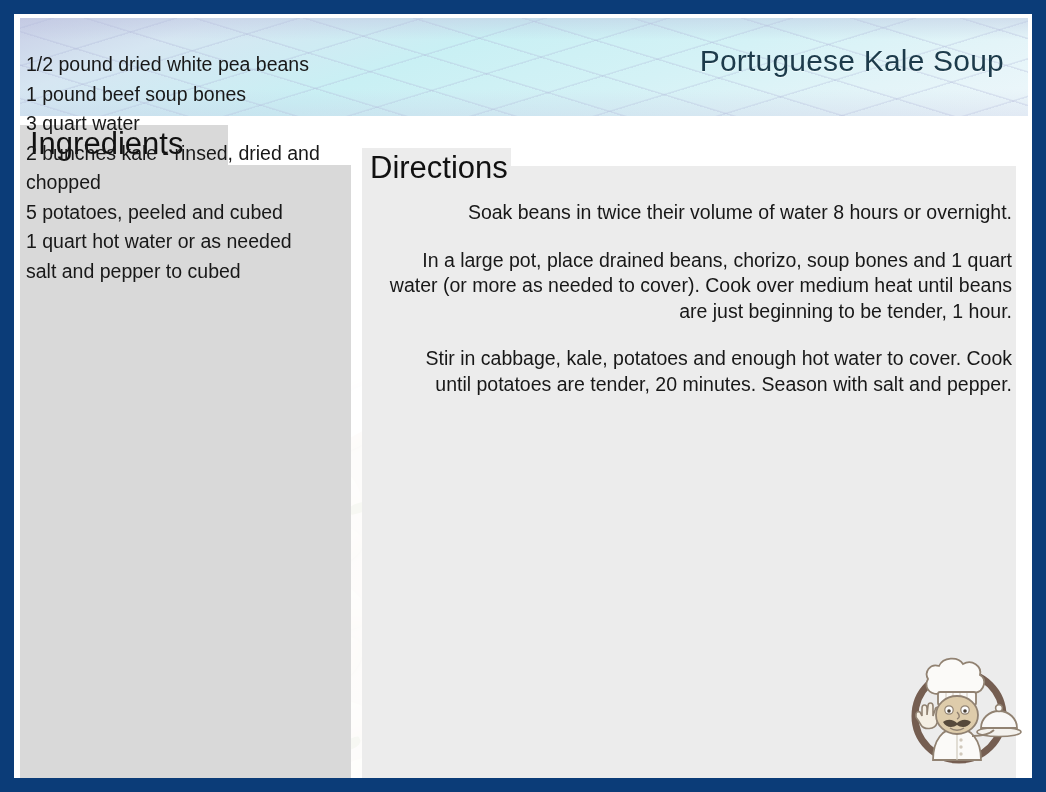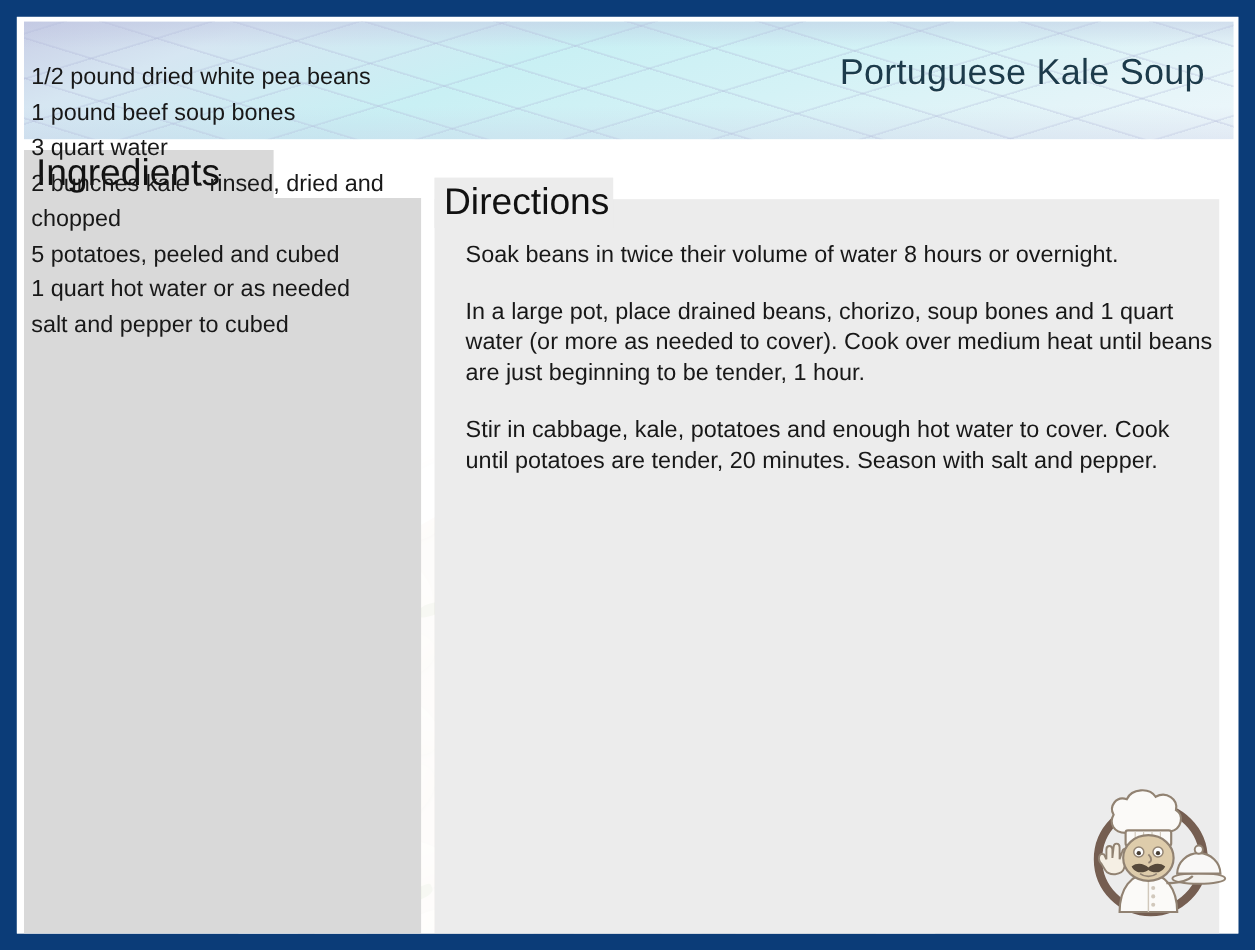--- a/index.html
+++ b/index.html
@@ -210,20 +210,21 @@
     left: 358px;
     top: 186px;
     width: 640px;
     font-size: 19.5px;
     line-height: 25.5px;
     color: #181818;
     z-index: 5;
   }
   #directions-body p {
     margin: 0 0 22px 16px;
+    text-align: right;
   }
   #directions-body p:last-child {
     margin-bottom: 0;
   }
 
   
   #column-divider {
     position: absolute;
     left: 337px;
     top: 151px;

